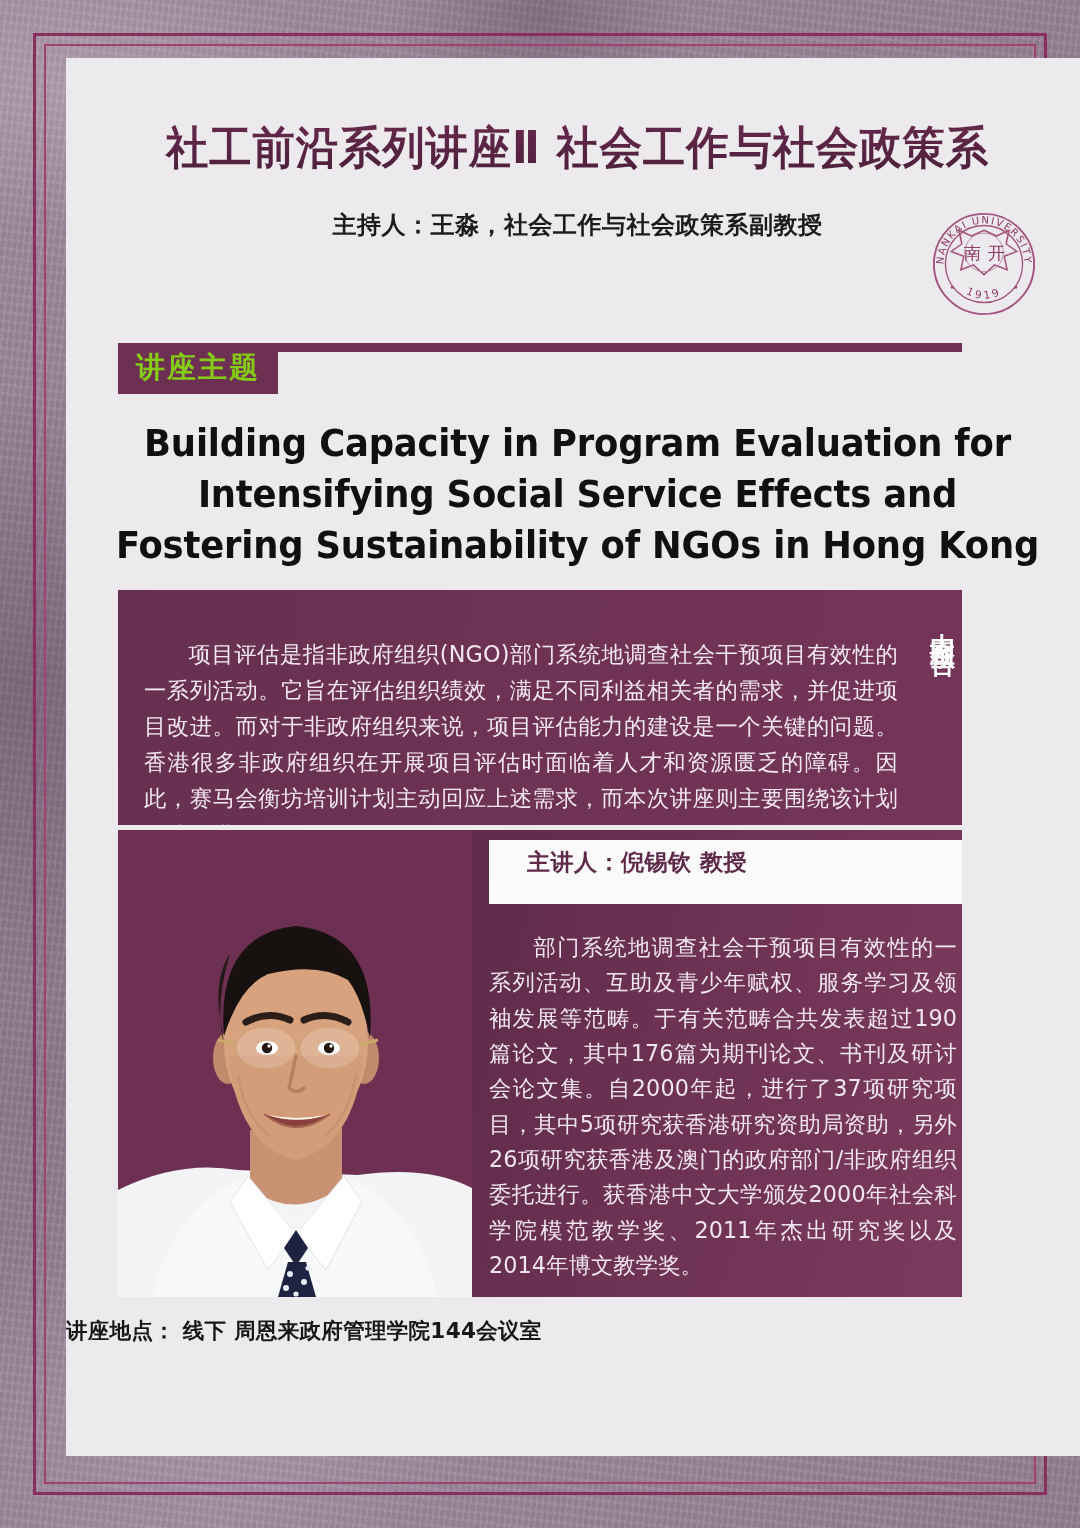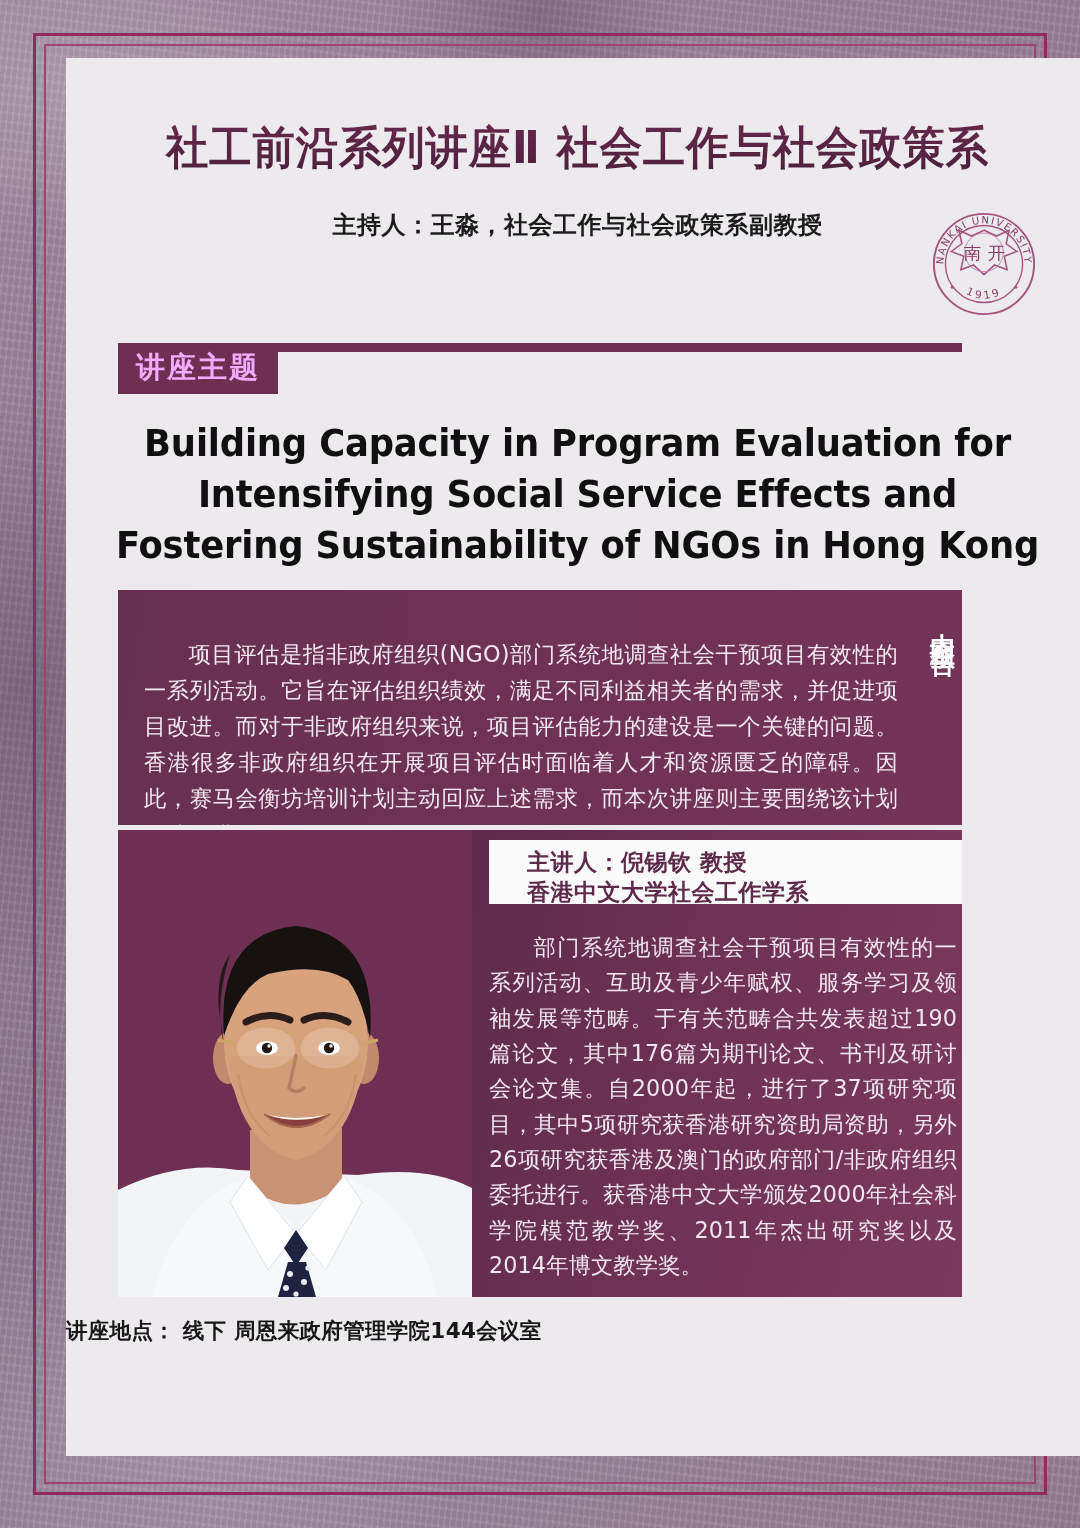--- a/index.html
+++ b/index.html
@@ -75,21 +75,21 @@
   }
 
   
   .topic-band{
     position:absolute; left:52px; top:285px; width:844px; height:9px;
     background:#6d2f52;
   }
   .topic-badge{
     position:absolute; left:52px; top:285px;
     background:#6d2f52;
-    color:#f0abfc;
+    color:#84cc16;
     font-size:29px;
     font-weight:600;
     padding:9px 18px 10px 18px;
     letter-spacing:2px;
     line-height:1.1;
   }
 
   .eng-title{
     position:absolute; left:20px; right:20px; top:360px;
     text-align:center;
@@ -286,21 +286,20 @@
 
         <path d="M120 244 Q126 286 152 306" stroke="#bd8863" stroke-width="2" fill="none" opacity=".5"></path>
         <path d="M238 244 Q232 286 206 306" stroke="#bd8863" stroke-width="2" fill="none" opacity=".5"></path>
       </svg>
     </div>
 
     <div class="bio-col"></div>
 
     <div class="speaker-name">
       <div>主讲人：倪锡钦 教授</div>
-      <div>香港中文大学社会工作学系</div>
     </div>
 
     <div class="bio-text">部门系统地调查社会干预项目有效性的一系列活动、互助及青少年赋权、服务学习及领袖发展等范畴。于有关范畴合共发表超过190篇论文，其中176篇为期刊论文、书刊及研讨会论文集。自2000年起，进行了37项研究项目，其中5项研究获香港研究资助局资助，另外26项研究获香港及澳门的政府部门/非政府组织委托进行。获香港中文大学颁发2000年社会科学院模范教学奖、2011年杰出研究奖以及2014年博文教学奖。</div>
   </div>
 
   <div class="footer">
     <div>讲座地点： 线下  周恩来政府管理学院144会议室</div>
   </div>
 
 </div>

